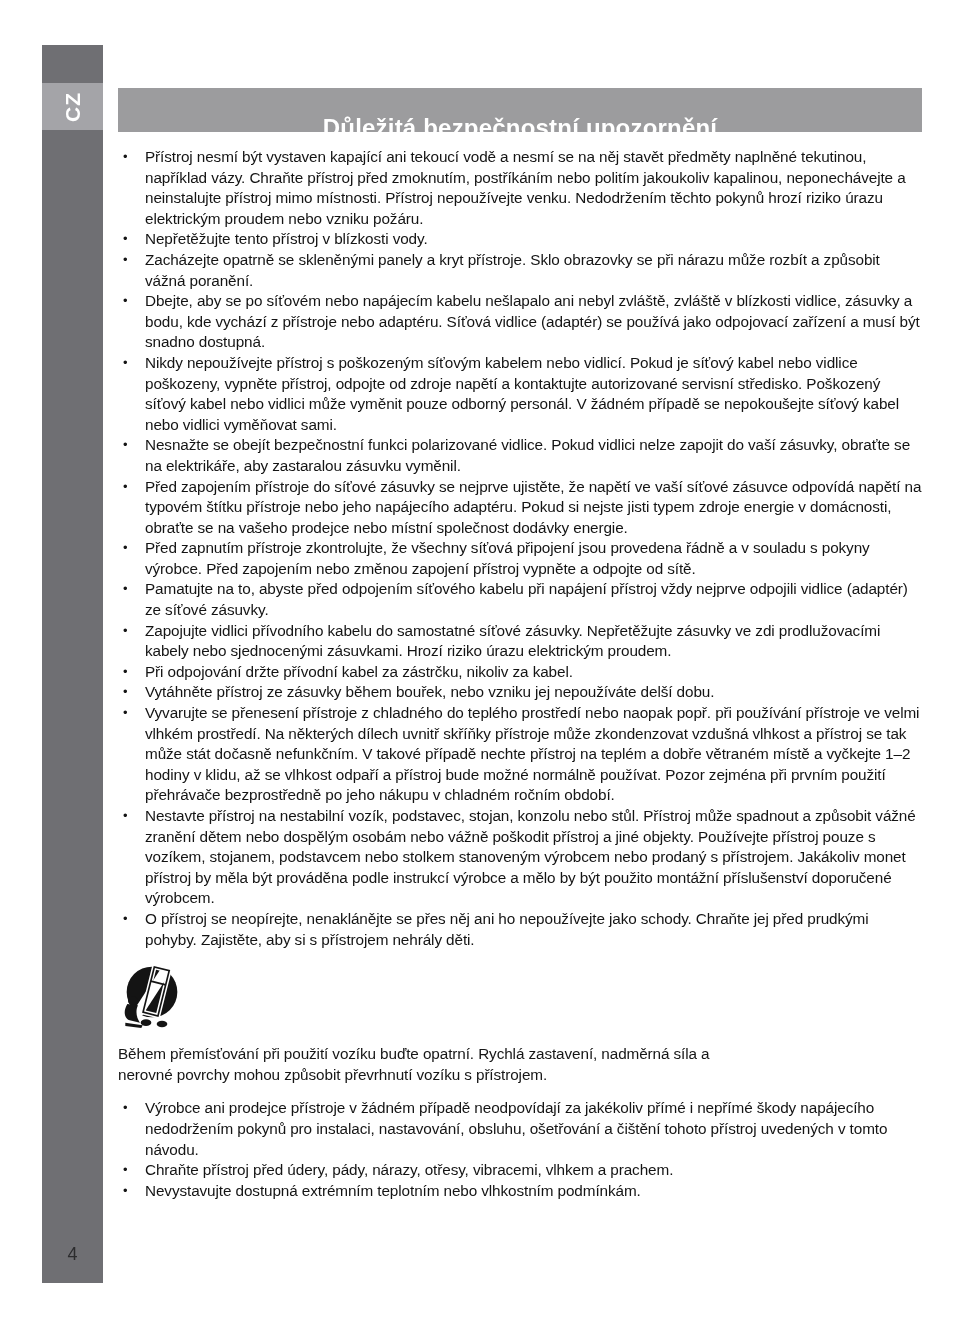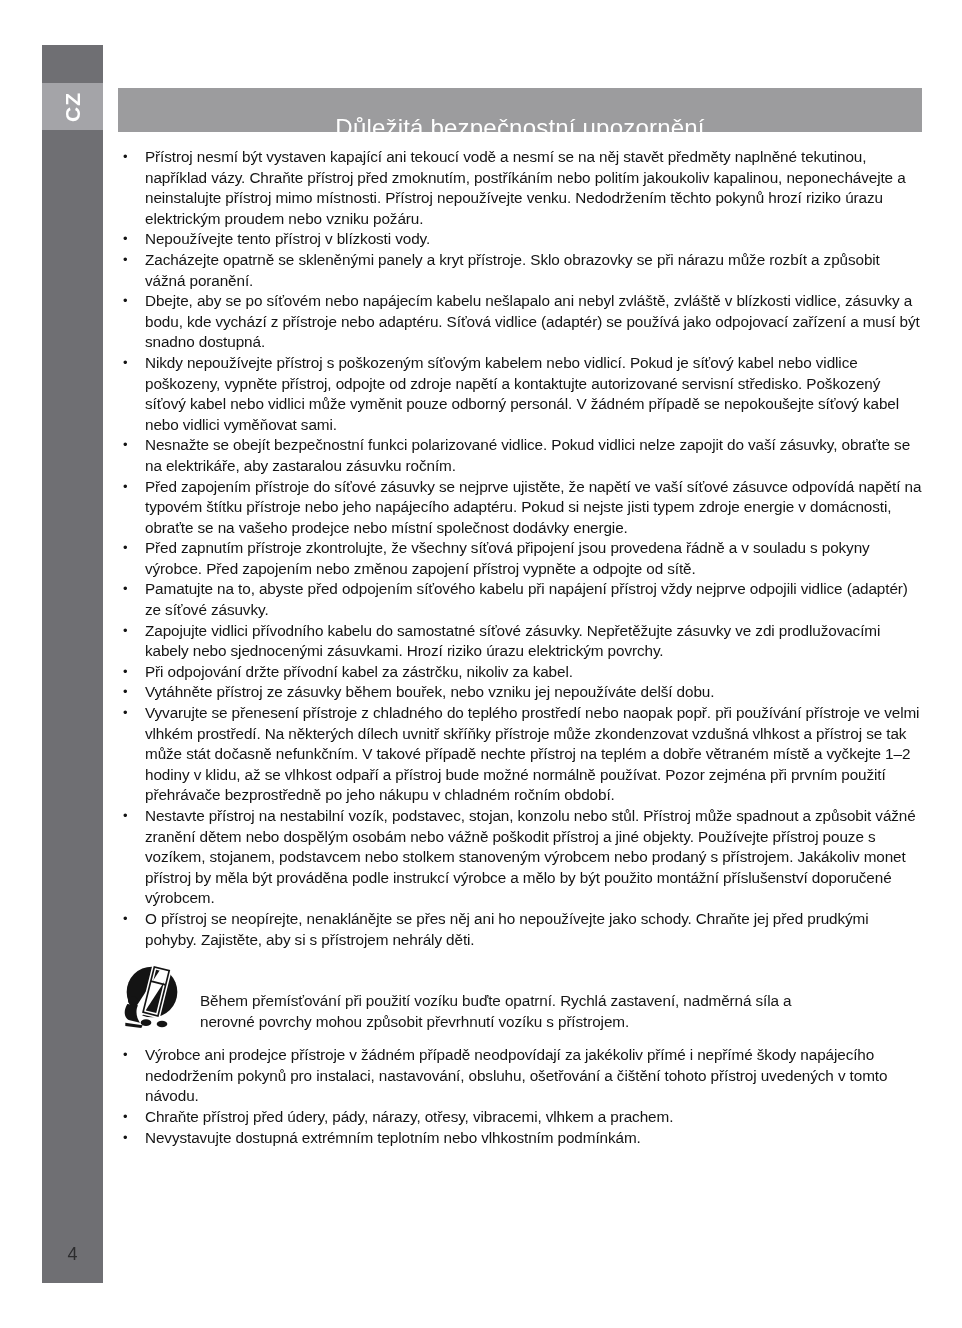--- a/index.html
+++ b/index.html
@@ -25,35 +25,35 @@
     position:absolute; bottom:18px; left:0; width:100%; text-align:center;
     color:#2c2c2e; font-size:18px;
   }
   
   .content { position:absolute; left:118px; top:88px; width:804px; }
   .header-bar {
     background:#9c9c9e; height:44px; width:100%;
     display:flex; align-items:center; justify-content:center;
   }
   .header-bar h1 {
-    color:#ffffff; font-size:24px; font-weight:normal; letter-spacing:0.2px;margin-top:36px;
+    color:#ffffff; font-size:24px; font-weight:bold; letter-spacing:0.2px;margin-top:36px;
   }
   ul.bullets {
     list-style:none; margin-top:15px; font-size:15.3px; line-height:20.6px;
     color:#141414; letter-spacing:-0.1px;
   }
   ul.bullets.bottom { margin-top:13px; }
   ul.bullets li { display:flex; align-items:flex-start; }
   ul.bullets .dot {
     flex:0 0 27px; padding-left:5px; font-size:13px; line-height:20.6px;
   }
   ul.bullets .txt { flex:1; }
   
   .cart-note {
-    display:flex; align-items:flex-end; margin:12px 0 2px 0;
+    display:flex; align-items:flex-start; margin:12px 0 2px 0;flex-direction:column;
   }
   .cart-note .icon-wrap { flex:0 0 82px; padding-top:2px; }
   .cart-note .note-text {
     font-size:15.3px; line-height:20.6px; max-width:648px; letter-spacing:-0.1px;
   }
 </style>
 </head>
 <body>
 
 <div class="sidebar">
@@ -71,61 +71,61 @@
 
   <ul class="bullets top">
 
       <li>
         <span class="dot">•</span>
         <span class="txt">Přístroj nesmí být vystaven kapající ani tekoucí vodě a nesmí se na něj stavět předměty naplněné tekutinou, například vázy. Chraňte přístroj před zmoknutím, postříkáním nebo politím jakoukoliv kapalinou, neponechávejte a neinstalujte přístroj mimo místnosti. Přístroj nepoužívejte venku. Nedodržením těchto pokynů hrozí riziko úrazu elektrickým proudem nebo vzniku požáru.</span>
       </li>
 
       <li>
         <span class="dot">•</span>
-        <span class="txt">Nepoužívejte tento přístroj v blízkosti vody.</span>
+        <span class="txt">Nepřetěžujte tento přístroj v blízkosti vody.</span>
       </li>
 
       <li>
         <span class="dot">•</span>
         <span class="txt">Zacházejte opatrně se skleněnými panely a kryt přístroje. Sklo obrazovky se při nárazu může rozbít a způsobit vážná poranění.</span>
       </li>
 
       <li>
         <span class="dot">•</span>
         <span class="txt">Dbejte, aby se po síťovém nebo napájecím kabelu nešlapalo ani nebyl zvláště, zvláště v blízkosti vidlice, zásuvky a bodu, kde vychází z přístroje nebo adaptéru. Síťová vidlice (adaptér) se používá jako odpojovací zařízení a musí být snadno dostupná.</span>
       </li>
 
       <li>
         <span class="dot">•</span>
         <span class="txt">Nikdy nepoužívejte přístroj s poškozeným síťovým kabelem nebo vidlicí. Pokud je síťový kabel nebo vidlice poškozeny, vypněte přístroj, odpojte od zdroje napětí a kontaktujte autorizované servisní středisko. Poškozený síťový kabel nebo vidlici může vyměnit pouze odborný personál. V žádném případě se nepokoušejte síťový kabel nebo vidlici vyměňovat sami.</span>
       </li>
 
       <li>
         <span class="dot">•</span>
-        <span class="txt">Nesnažte se obejít bezpečnostní funkci polarizované vidlice. Pokud vidlici nelze zapojit do vaší zásuvky, obraťte se na elektrikáře, aby zastaralou zásuvku ročním.</span>
+        <span class="txt">Nesnažte se obejít bezpečnostní funkci polarizované vidlice. Pokud vidlici nelze zapojit do vaší zásuvky, obraťte se na elektrikáře, aby zastaralou zásuvku vyměnil.</span>
       </li>
 
       <li>
         <span class="dot">•</span>
         <span class="txt">Před zapojením přístroje do síťové zásuvky se nejprve ujistěte, že napětí ve vaší síťové zásuvce odpovídá napětí na typovém štítku přístroje nebo jeho napájecího adaptéru. Pokud si nejste jisti typem zdroje energie v domácnosti, obraťte se na vašeho prodejce nebo místní společnost dodávky energie.</span>
       </li>
 
       <li>
         <span class="dot">•</span>
         <span class="txt">Před zapnutím přístroje zkontrolujte, že všechny síťová připojení jsou provedena řádně a v souladu s pokyny výrobce. Před zapojením nebo změnou zapojení přístroj vypněte a odpojte od sítě.</span>
       </li>
 
       <li>
         <span class="dot">•</span>
         <span class="txt">Pamatujte na to, abyste před odpojením síťového kabelu při napájení přístroj vždy nejprve odpojili vidlice (adaptér) ze síťové zásuvky.</span>
       </li>
 
       <li>
         <span class="dot">•</span>
-        <span class="txt">Zapojujte vidlici přívodního kabelu do samostatné síťové zásuvky. Nepřetěžujte zásuvky ve zdi prodlužovacími kabely nebo sjednocenými zásuvkami. Hrozí riziko úrazu elektrickým povrchy.</span>
+        <span class="txt">Zapojujte vidlici přívodního kabelu do samostatné síťové zásuvky. Nepřetěžujte zásuvky ve zdi prodlužovacími kabely nebo sjednocenými zásuvkami. Hrozí riziko úrazu elektrickým proudem.</span>
       </li>
 
       <li>
         <span class="dot">•</span>
         <span class="txt">Při odpojování držte přívodní kabel za zástrčku, nikoliv za kabel.</span>
       </li>
 
       <li>
         <span class="dot">•</span>
         <span class="txt">Vytáhněte přístroj ze zásuvky během bouřek, nebo vzniku jej nepoužíváte delší dobu.</span>

